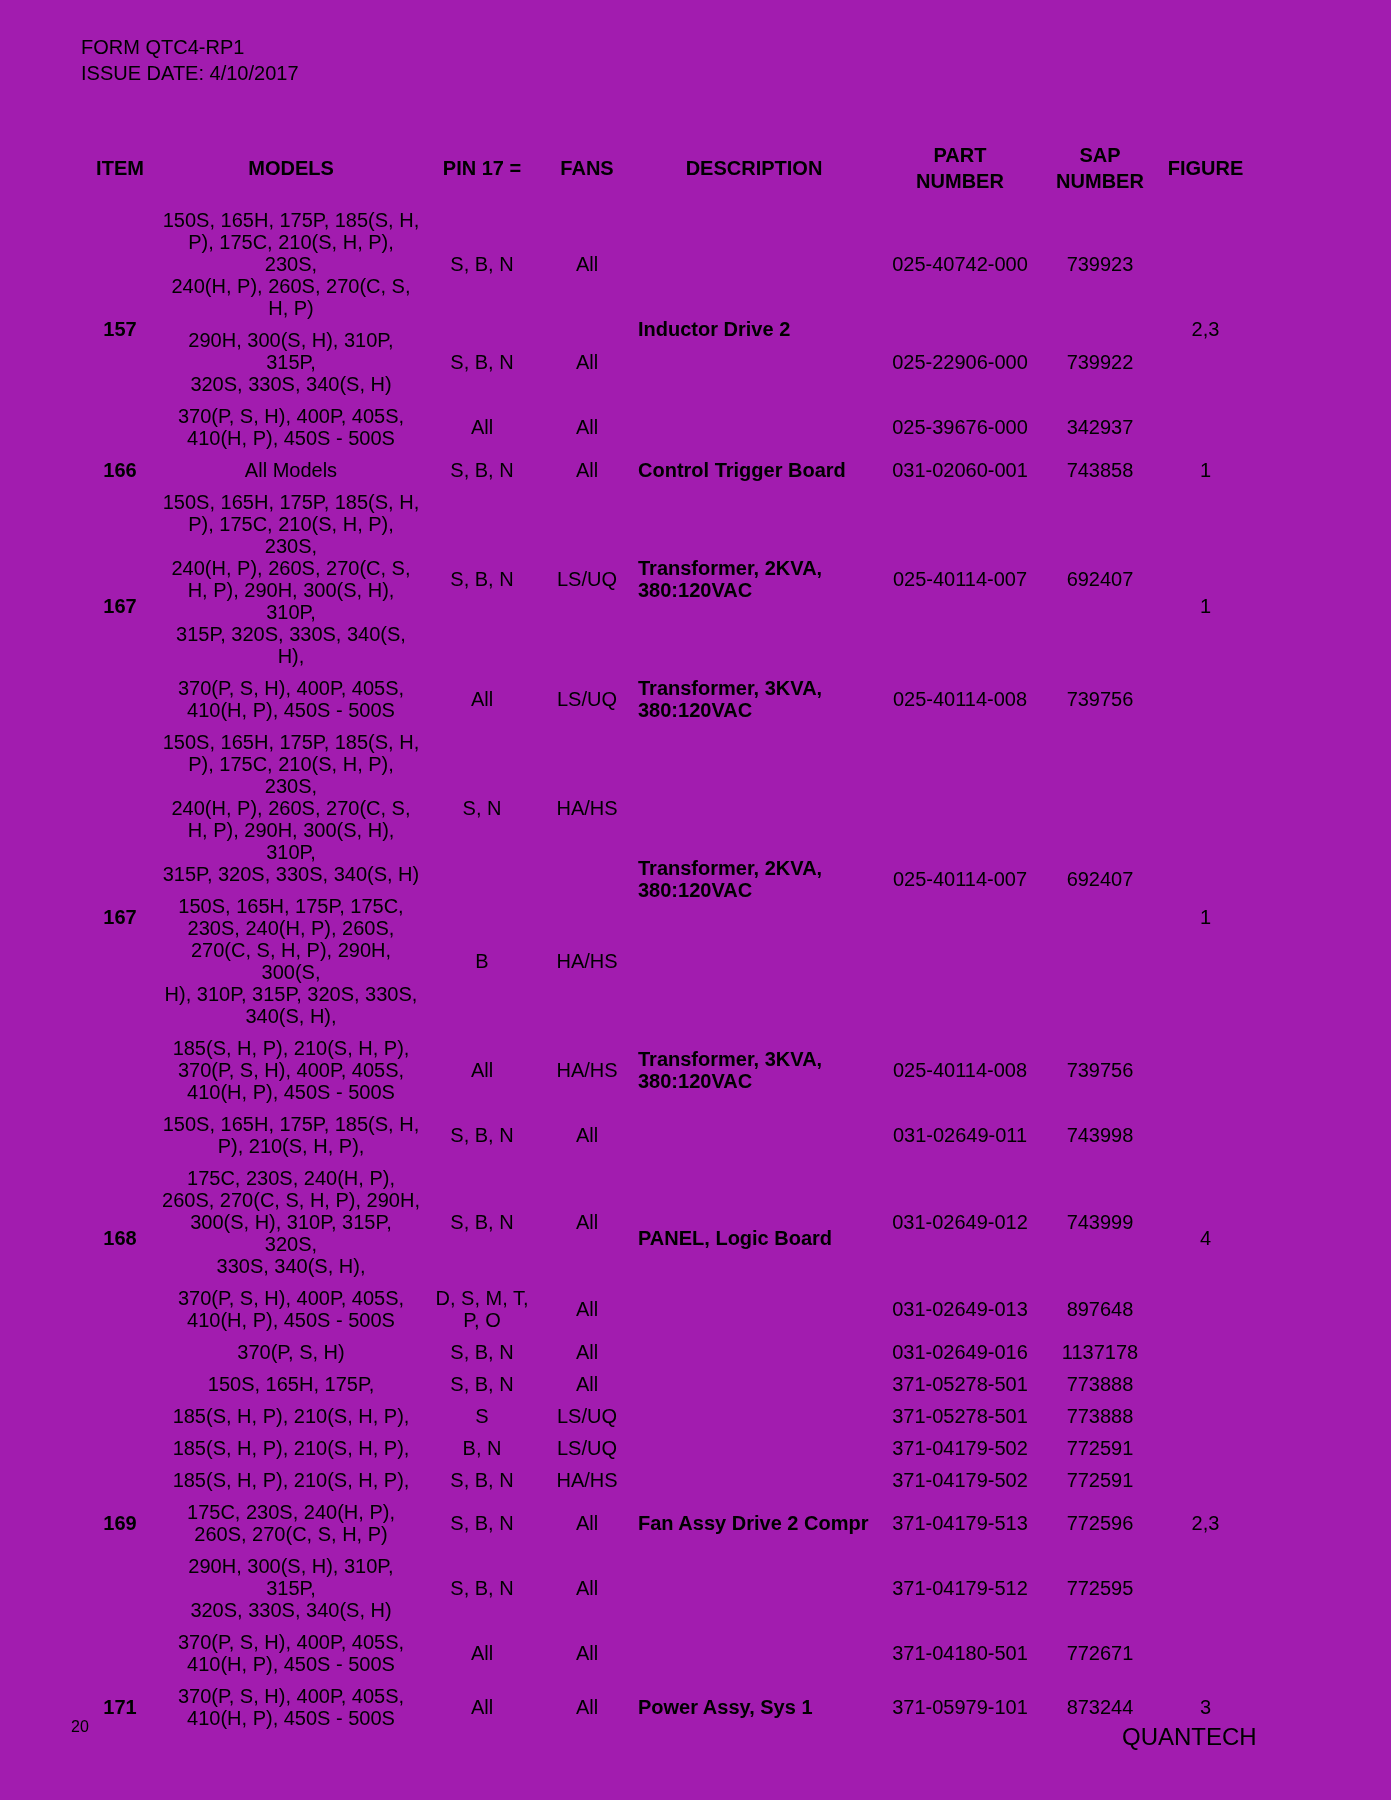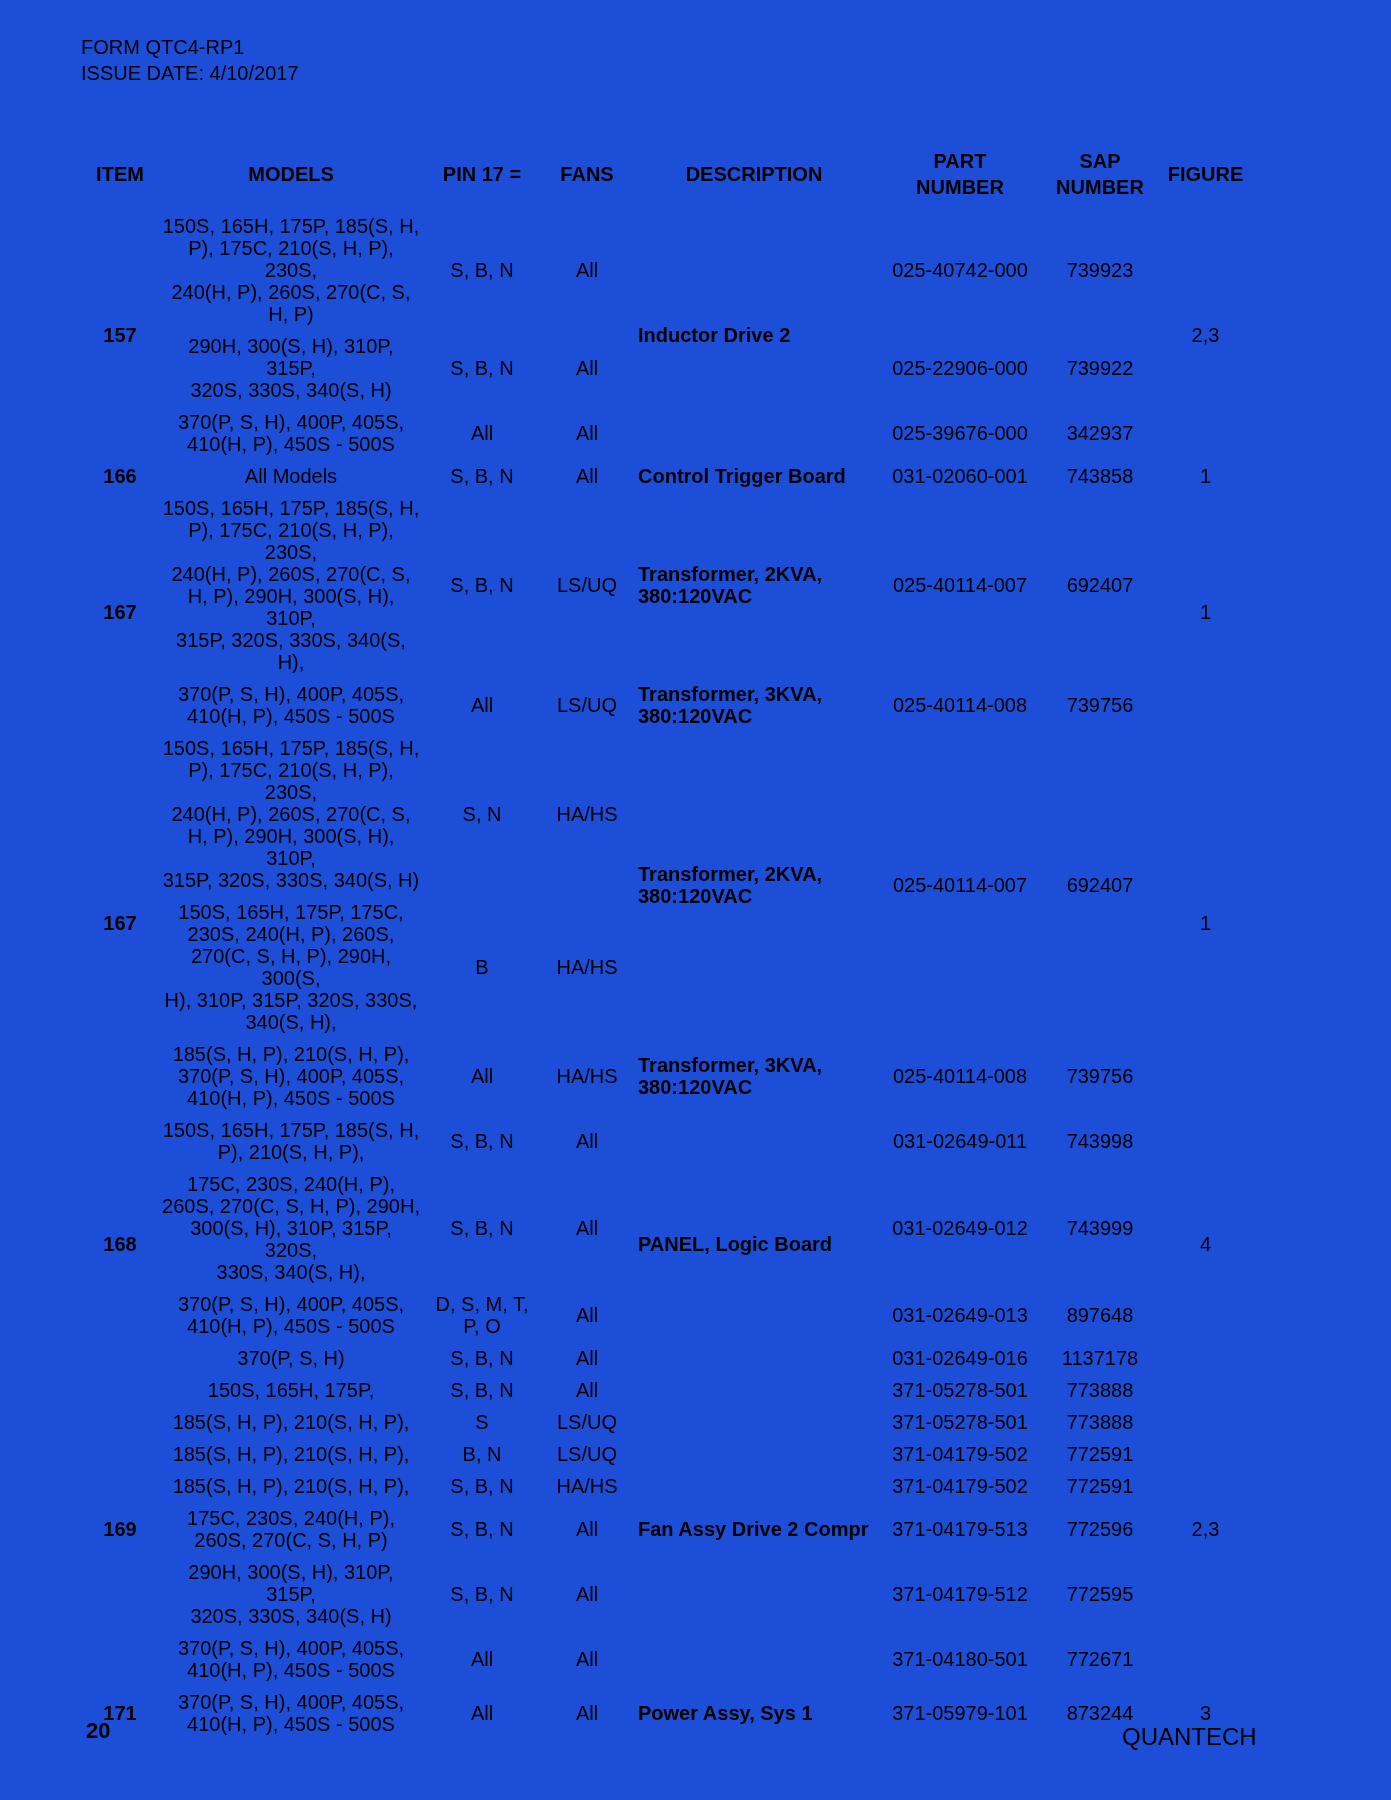--- a/index.html
+++ b/index.html
@@ -1,50 +1,50 @@
 <!DOCTYPE html>
 <html><head>
 <meta charset="utf-8">
 <style>
   html,body { margin:0; padding:0; background:#ffffff; }
   .page {
     position:relative; width:1391px; height:1800px;
-    background:#1d4ed8; color:#000;
+    background:#a21caf; color:#000;
     font-family:"Liberation Sans", sans-serif;
     overflow:hidden;
   }
   .form-info {
     position:absolute; left:81px; top:34px;
     font-size:20px; line-height:26px; white-space:pre-line;
   }
   .page-title {
     position:absolute; left:81px; top:98px;
     font-size:25px; line-height:32px;
   }
   .page-title .tbold { font-weight:bold; }
   table.parts-table {
-    position:absolute; left:80px; top:142px;
+    position:absolute; left:80px; top:136px;
     width:1175px; border-collapse:collapse; table-layout:fixed;
     font-size:20px;
   }
   .parts-table th {
     font-weight:bold; font-size:20px; line-height:26px;
     text-align:center; vertical-align:middle;
     padding:6px 2px 10px 2px; white-space:pre-line;
   }
   .parts-table td {
     text-align:center; vertical-align:middle;
     line-height:22px; padding:5px 2px;
     white-space:pre-line;
   }
   .parts-table td.item { font-weight:bold; }
   .parts-table td.desc { text-align:left; padding-left:6px;font-weight:bold; }
   .page-number {
-    position:absolute; left:86px; top:1718px;
-    font-size:22px; font-weight:bold;
+    position:absolute; left:71px; top:1718px;
+    font-size:16px; font-weight:normal;
   }
   .brand {
     position:absolute; left:1122px; top:1723px;
     font-size:24px;
   }
 </style>
 </head>
 <body>
 
 <div class="page">

